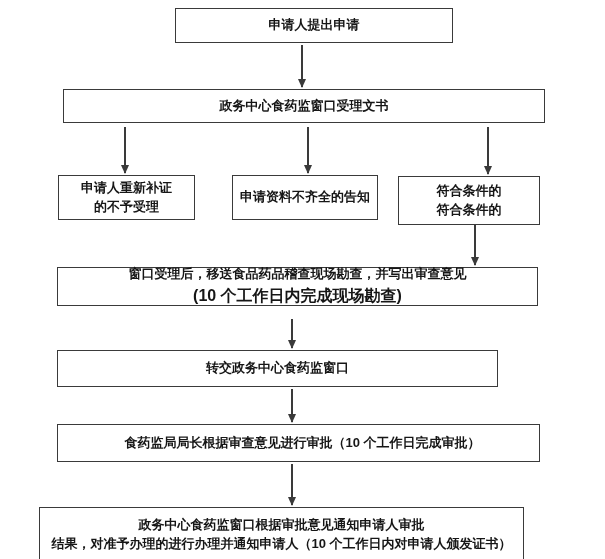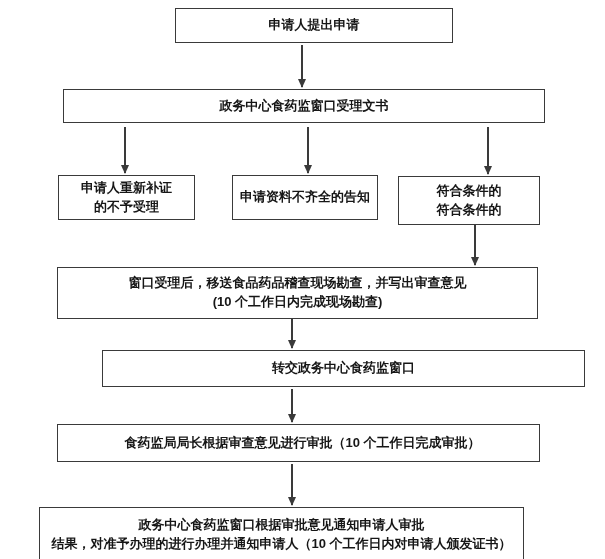--- a/index.html
+++ b/index.html
@@ -31,21 +31,21 @@
     flex-direction:column;
     align-items:center;
     justify-content:center;
     text-align:center;
     font-size:13px;
     font-weight:bold;
     line-height:1.45;
     padding:2px 6px;
   }
   .box .ln{display:block;white-space:nowrap;}
-  .box .ln.small{font-size:13px;}
+  .box .ln.small{font-size:16px;}
   .arrow{
     position:absolute;
     width:2px;
     background:var(--arrow);
   }
   .arrow::after{
     content:"";
     position:absolute;
     bottom:-1px;
     left:50%;
@@ -54,22 +54,22 @@
     border-left:4.5px solid transparent;
     border-right:4.5px solid transparent;
     border-top:9px solid var(--arrow);
   }
   
   #n-start            {left:175px; top:8px;   width:278px; height:35px;}
   #n-window-accept    {left:63px;  top:89px;  width:482px; height:34px;}
   #n-reject           {left:58px;  top:175px; width:137px; height:45px;}
   #n-incomplete       {left:232px; top:175px; width:146px; height:45px;}
   #n-accepted         {left:398px; top:176px; width:142px; height:49px;}
-  #n-site-survey      {left:57px;  top:267px; width:481px; height:52px;}
-  #n-transfer-back    {left:57px;  top:350px; width:483px; height:37px;margin-left:45px;}
+  #n-site-survey      {left:57px;  top:267px; width:481px; height:39px;}
+  #n-transfer-back    {left:57px;  top:350px; width:441px; height:37px;}
   #n-director-approve {left:57px;  top:424px; width:483px; height:38px;padding-left:14px;}
   #n-notify-result    {left:39px;  top:507px; width:485px; height:56px;align-items:center;}
   
   #a1 {left:301px; top:45px;  height:42px;}
   #a2 {left:124px; top:127px; height:46px;}
   #a3 {left:307px; top:127px; height:46px;}
   #a4 {left:487px; top:127px; height:47px;}
   #a5 {left:474px; top:224px; height:41px;}
   #a6 {left:291px; top:319px; height:29px;}
   #a7 {left:291px; top:389px; height:33px;}

